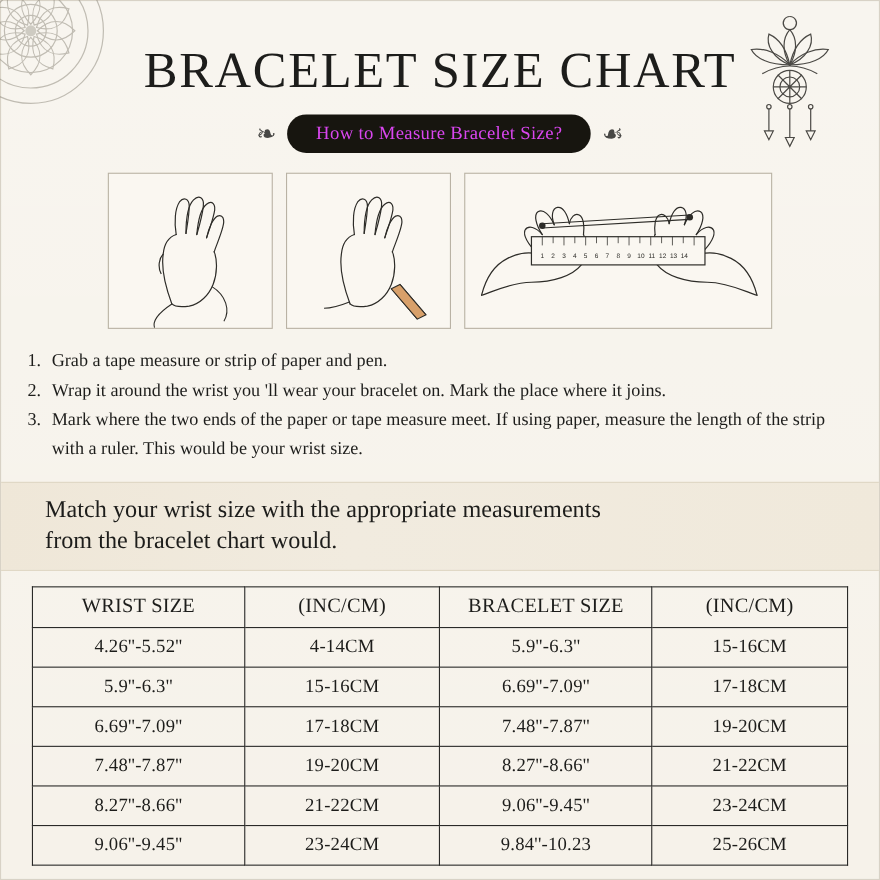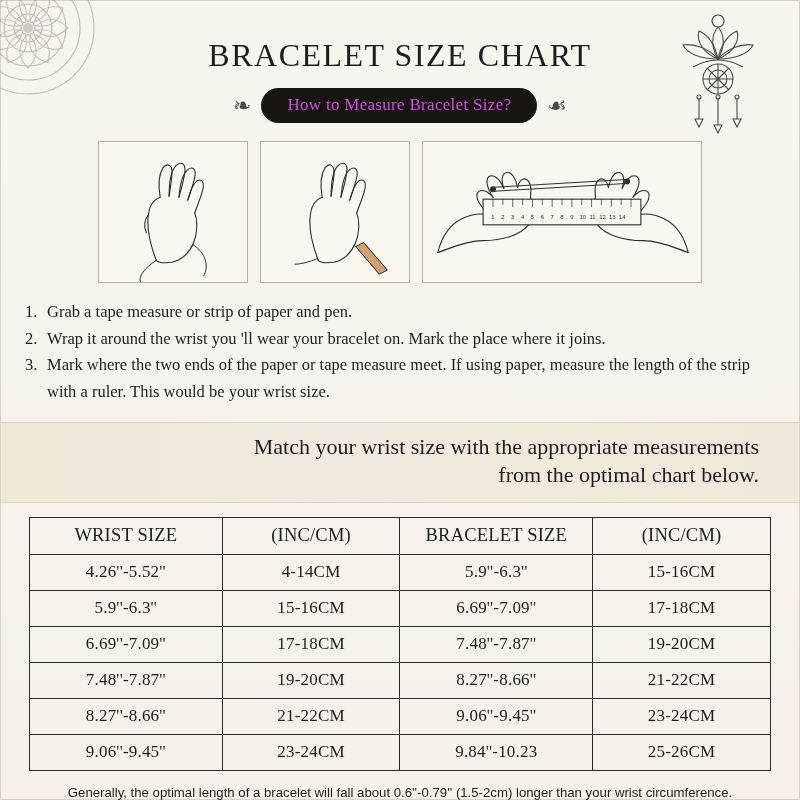--- a/index.html
+++ b/index.html
@@ -40,21 +40,21 @@
     right: 26px;
     top: 6px;
     width: 110px;
     height: 128px;
     opacity: 0.85;
   }
 
   
   .title {
     text-align: center;
-    font-size: 32px;
+    font-size: 46px;
     letter-spacing: 1.5px;
     font-weight: normal;
     margin: 24px 0 0 0;
     padding-top: 12px;
     font-family: "Liberation Serif", serif;
   }
   .subtitle-row {
     display: flex;
     align-items: center;
     justify-content: center;
@@ -105,21 +105,21 @@
   .steps .num { width: 16px; flex: none; text-align: left; }
   .steps .txt { flex: 1; }
 
   
   .banner {
     margin-top: 16px;
     background: linear-gradient(90deg,#efe7d8 0%, #f1ebdf 40%, #f0e9db 100%);
     border-top: 1px solid #ded5c2;
     border-bottom: 1px solid #ded5c2;
     padding: 10px 40px 12px 40px;
-    text-align: right;
+    text-align: left;
     font-size: 22px;
     line-height: 1.3;
   }
 
   
   .table-wrap { padding: 14px 28px 0 28px; }
   table.size {
     width: 100%;
     border-collapse: collapse;
     font-size: 17px;
@@ -309,21 +309,21 @@
       <span class="txt">Wrap it around the wrist you 'll wear your bracelet on. Mark the place where it joins.</span>
     </div>
     <div class="step">
       <span class="num">3.</span>
       <span class="txt">Mark where the two ends of the paper or tape measure meet. If using paper, measure the length of the strip with a ruler. This would be your wrist size.</span>
     </div>
   </div>
 
   <div class="banner">
     <div>Match your wrist size with the appropriate measurements</div>
-    <div>from the optimal chart below.</div>
+    <div>from the bracelet chart would.</div>
   </div>
 
   <div class="table-wrap">
     <table class="size">
       <colgroup>
           <col class="c1">
           <col class="c2">
           <col class="c3">
           <col class="c4">
         </colgroup>

